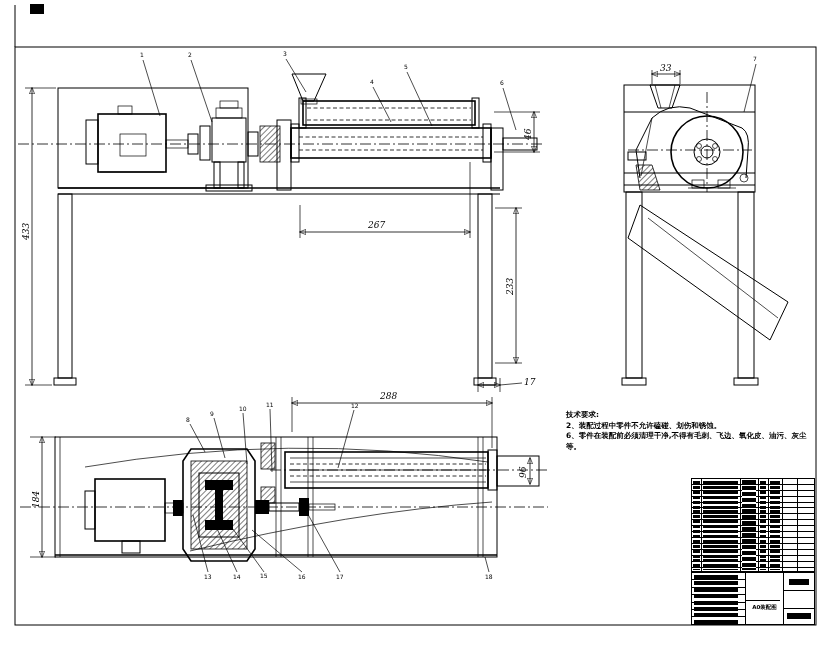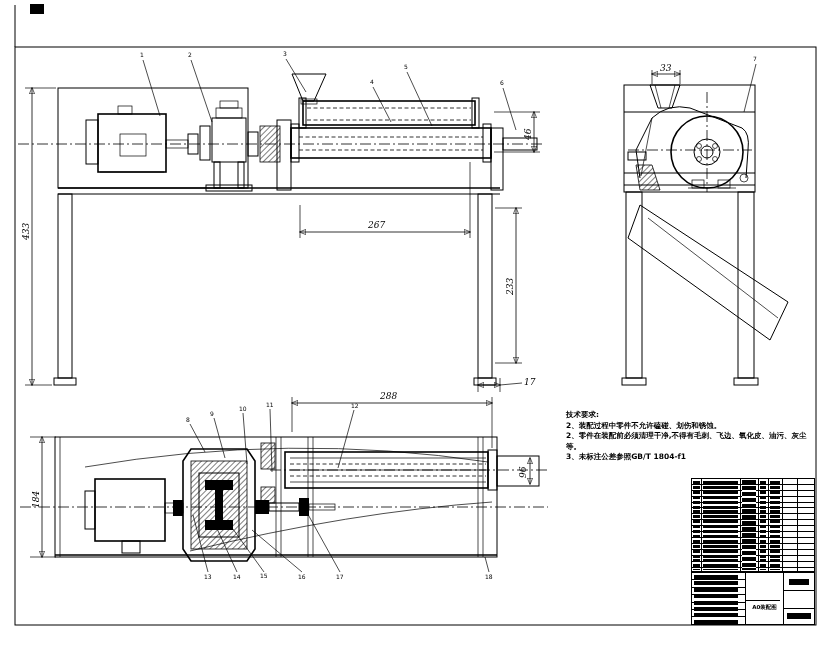--- a/index.html
+++ b/index.html
@@ -330,23 +330,22 @@
         <text x="336" y="579" class="balloon">17</text>
         <text x="485" y="579" class="balloon">18</text>
       </g>
     </g>
   </svg>
 
 
   <div id="notes">
     <div>技术要求:</div>
     <div>2、装配过程中零件不允许磕碰、划伤和锈蚀。</div>
-    <div>2、零件在装配前必须清理干净,不得有毛刺、飞边、氧化皮、油污、灰尘</div>
+    <div>6、零件在装配前必须清理干净,不得有毛刺、飞边、氧化皮、油污、灰尘</div>
     <div>等。</div>
-    <div>3、未标注公差参照GB/T 1804-f1</div>
   </div>
 
   <div class="parts-table">
     <div class="vl" style="left:9px"></div>
     <div class="vl" style="left:48px"></div>
     <div class="vl" style="left:66px"></div>
     <div class="vl" style="left:76px"></div>
     <div class="vl" style="left:90px"></div>
     <div class="vl" style="left:105px"></div>
     <div class="smudge" style="left:1px;width:7px"></div>

